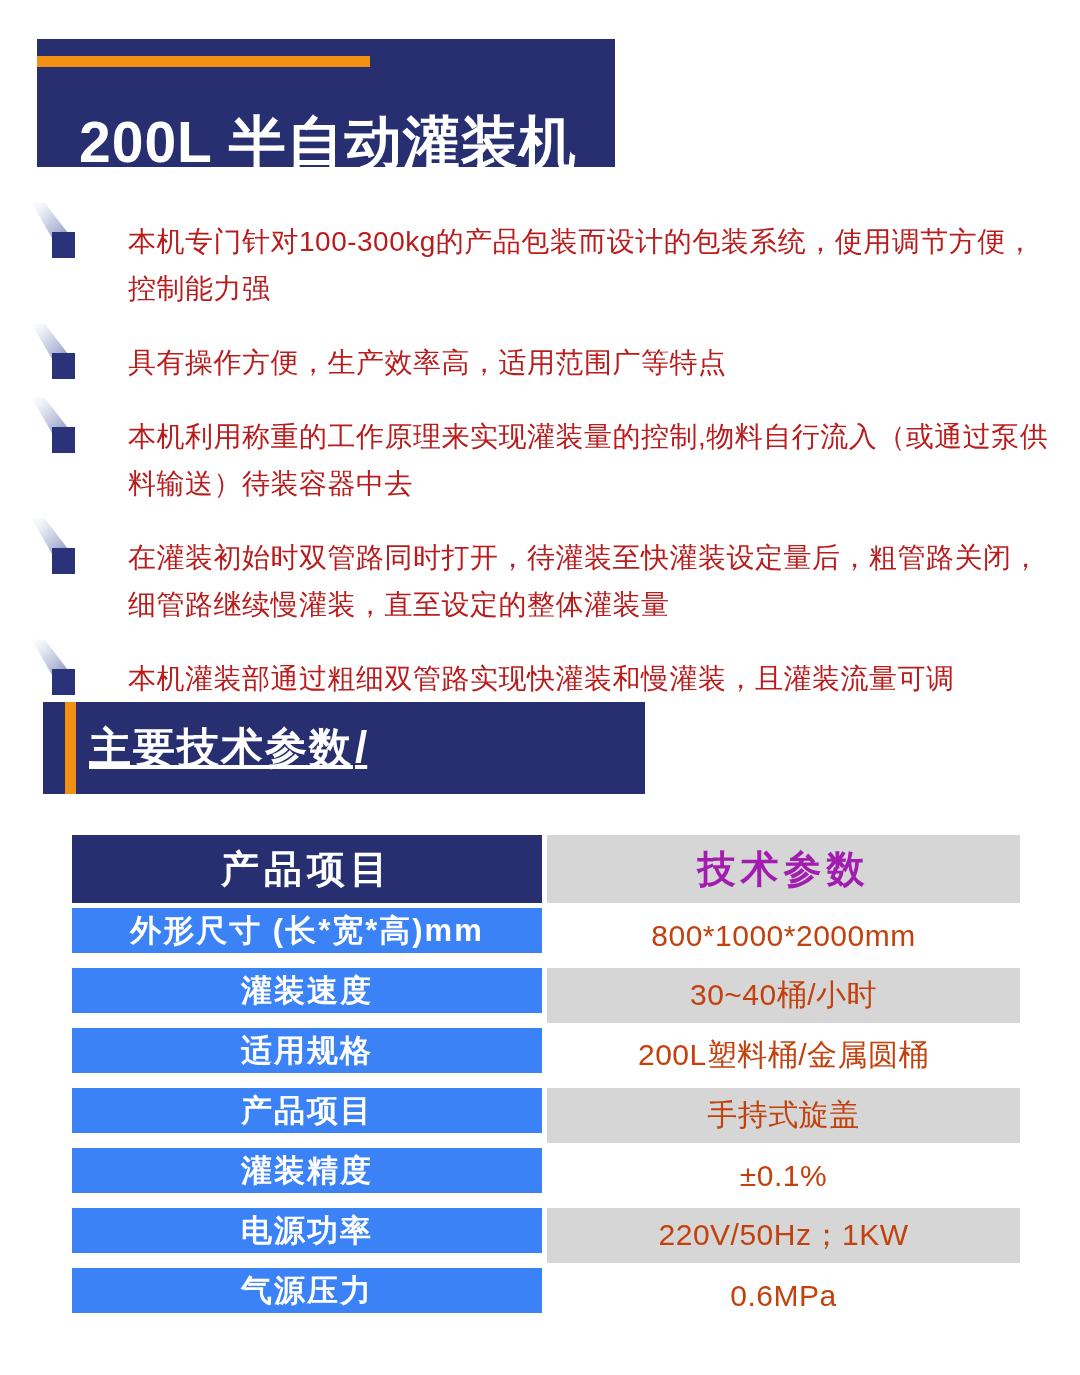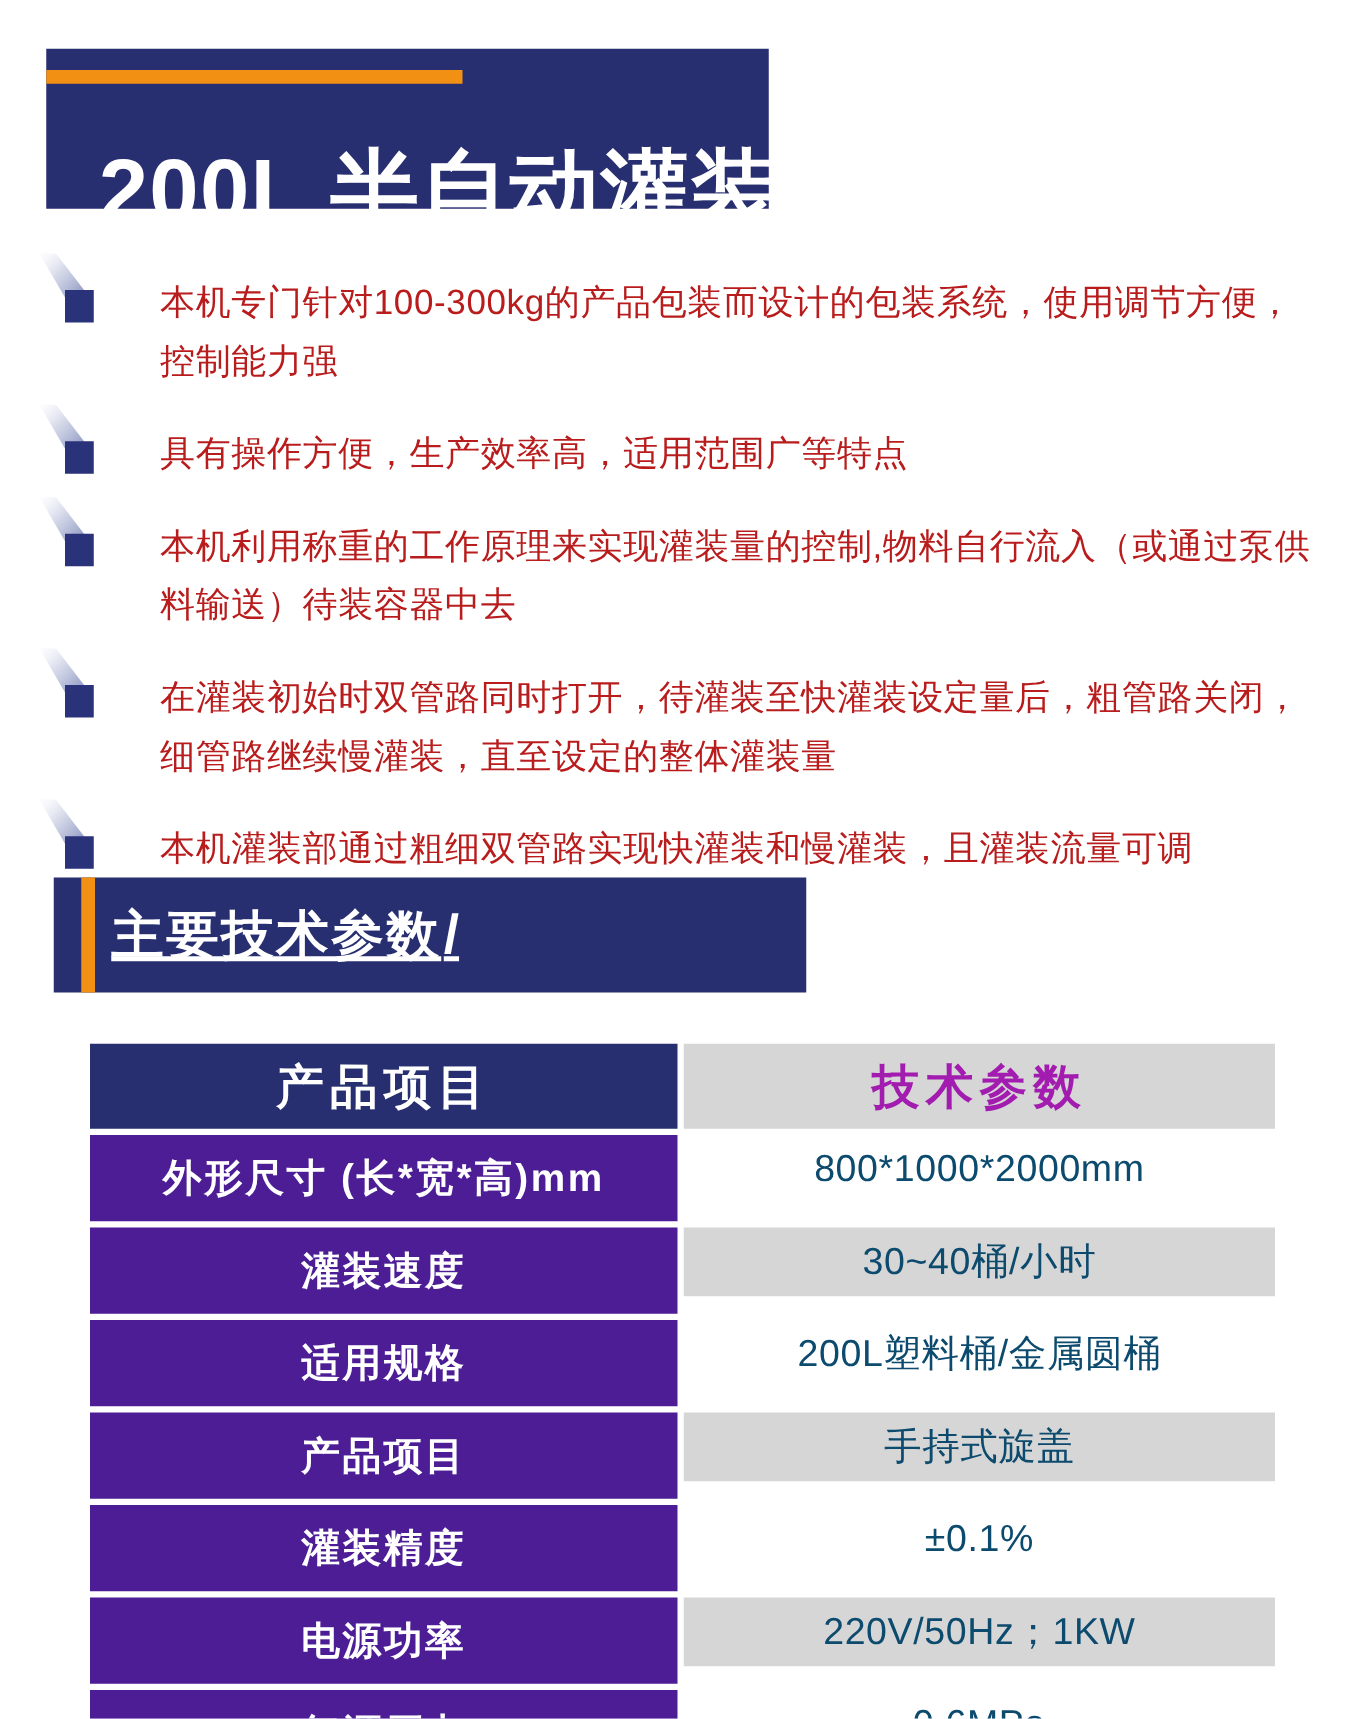--- a/index.html
+++ b/index.html
@@ -20,22 +20,22 @@
     background: #272f70;
   }
   .banner-accent {
     position: absolute;
     left: 0; top: 17px;
     width: 333px; height: 11px;
     background: #f29013;
   }
   .banner-title {
     position: absolute;
-    left: 42px; top: 86px;
-    font-size: 71px;
+    left: 42px; top: 74px;
+    font-size: 57px;
     line-height: 58px;
     font-weight: bold;
     color: #ffffff;
     letter-spacing: 1px;
     white-space: nowrap;
   }
 
   
   .features {
     position: absolute;
@@ -123,30 +123,30 @@
   }
   .cell.head-value {
     background: #d6d6d6;
     color: #a21caf;
     height: 68px;
     font-size: 38px;
     font-weight: bold;
     letter-spacing: 5px;
   }
   .cell.label {
-    background: #4c1d95;
-    color: #ffffff;
-    height: 69px;
+    background: #3b82f6;
+    color: #ffffff;
+    height: 45px;
     font-size: 31px;
     font-weight: bold;
     letter-spacing: 2px;
   }
   .cell.value {
     background: #ffffff;
-    color: #0c4a6e;
+    color: #c2410c;
     height: 55px;
     font-size: 30px;
     letter-spacing: 0.5px;
   }
   .cell.value.alt {
     background: #d6d6d6;
   }
 </style>
 </head>
 <body>

